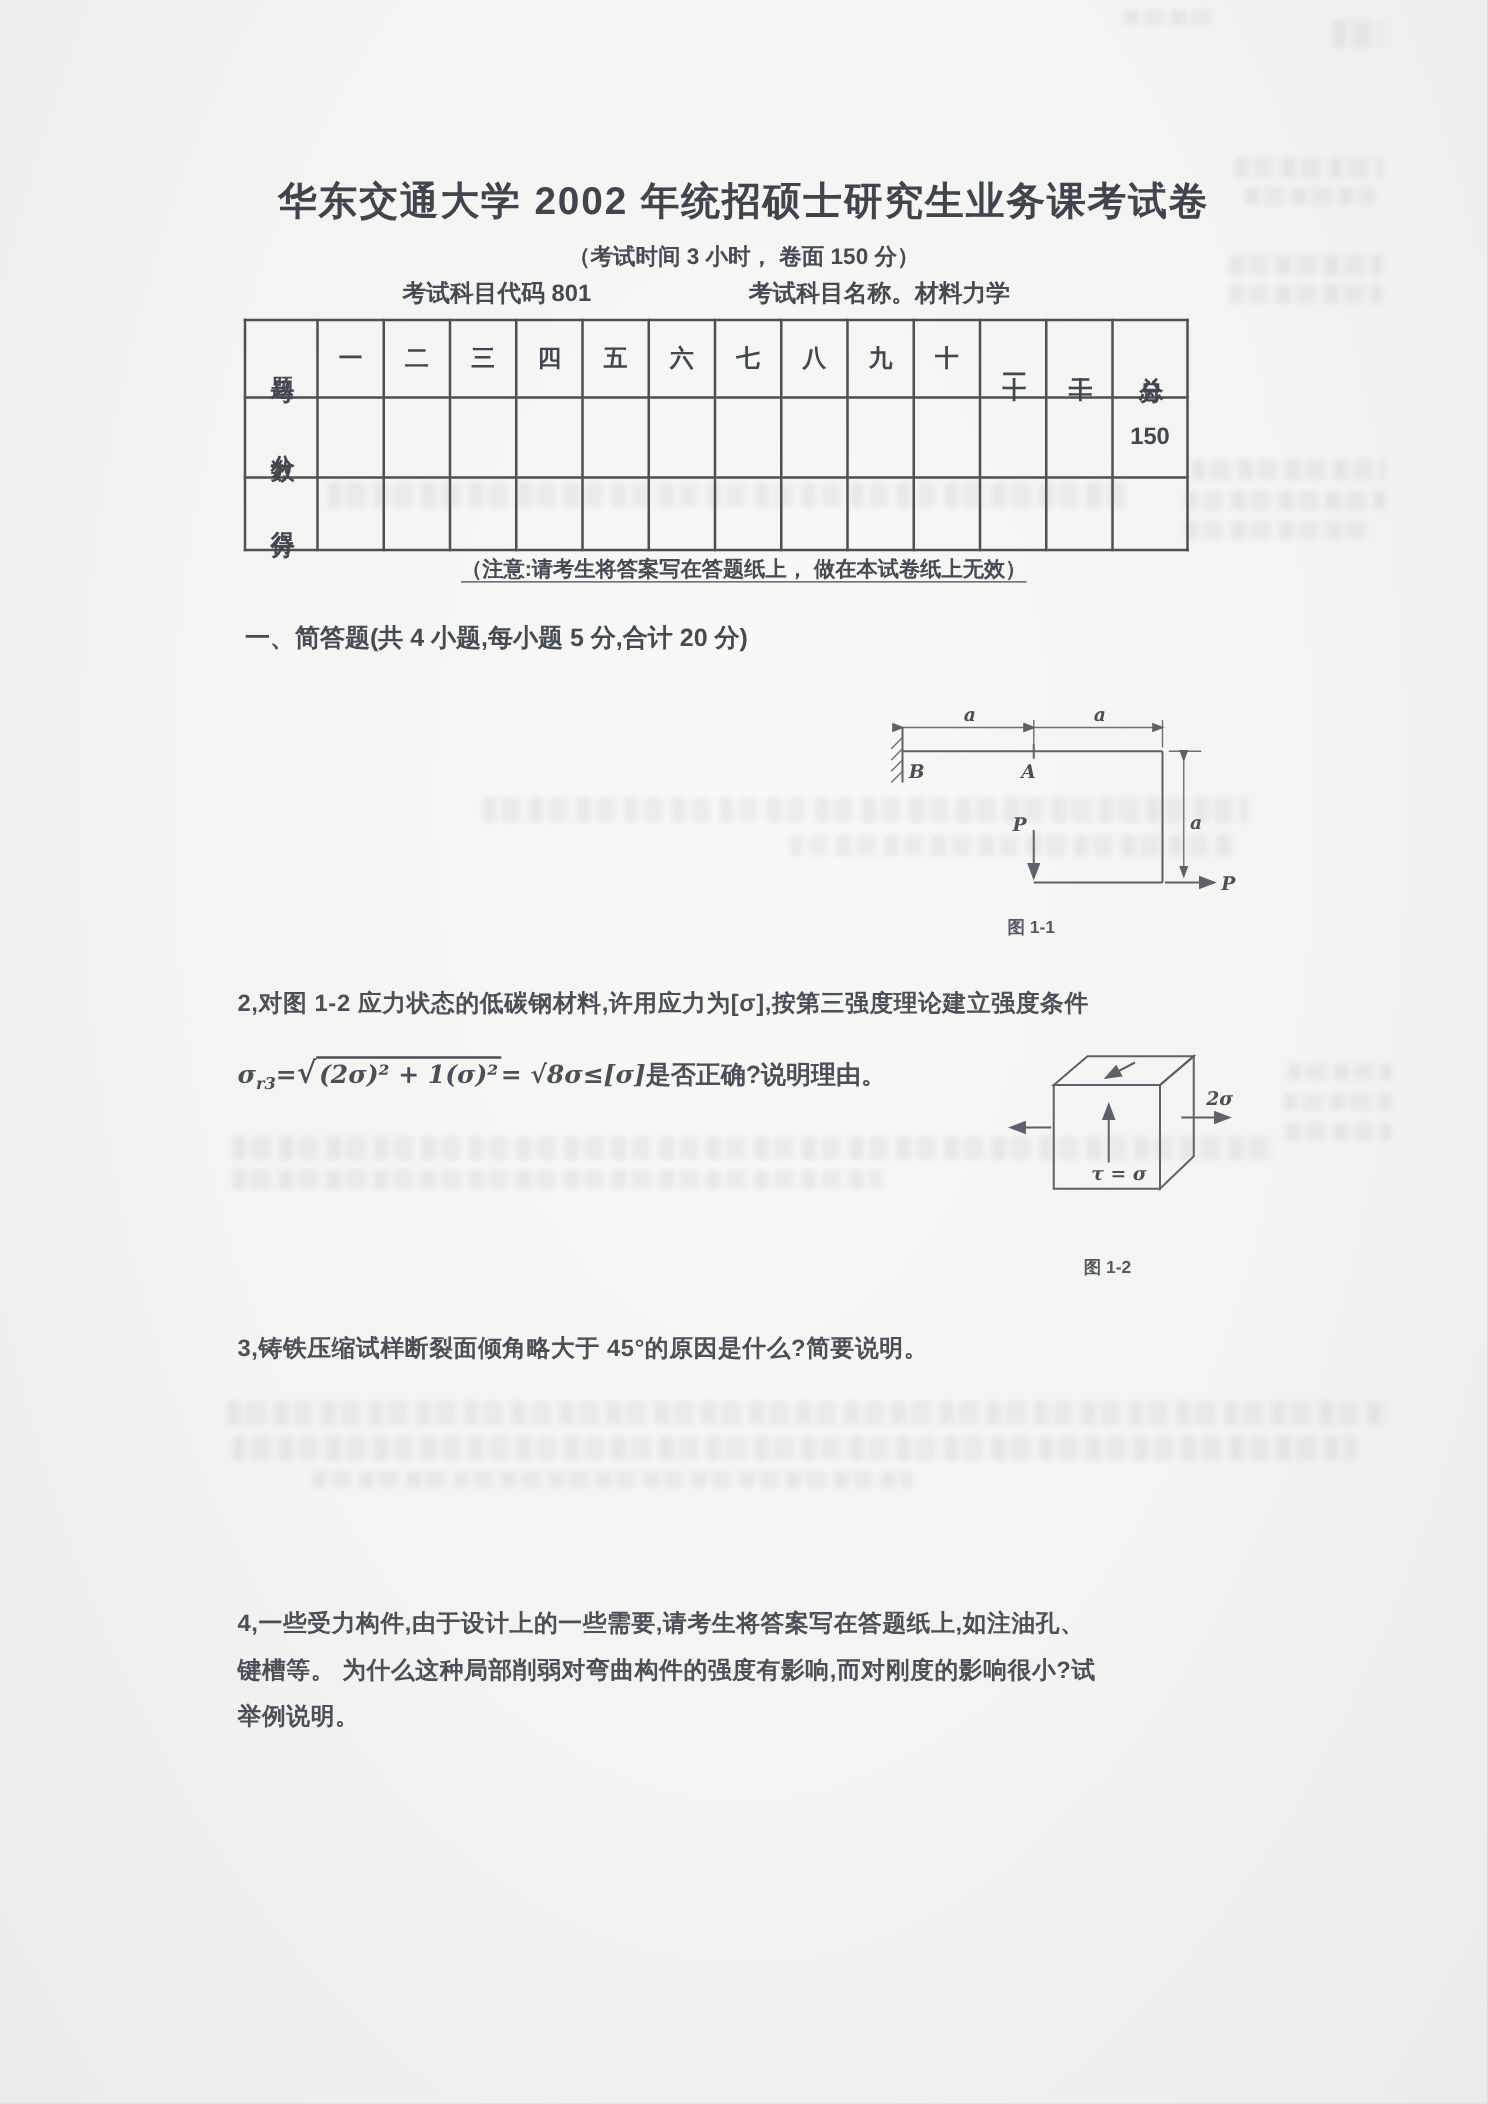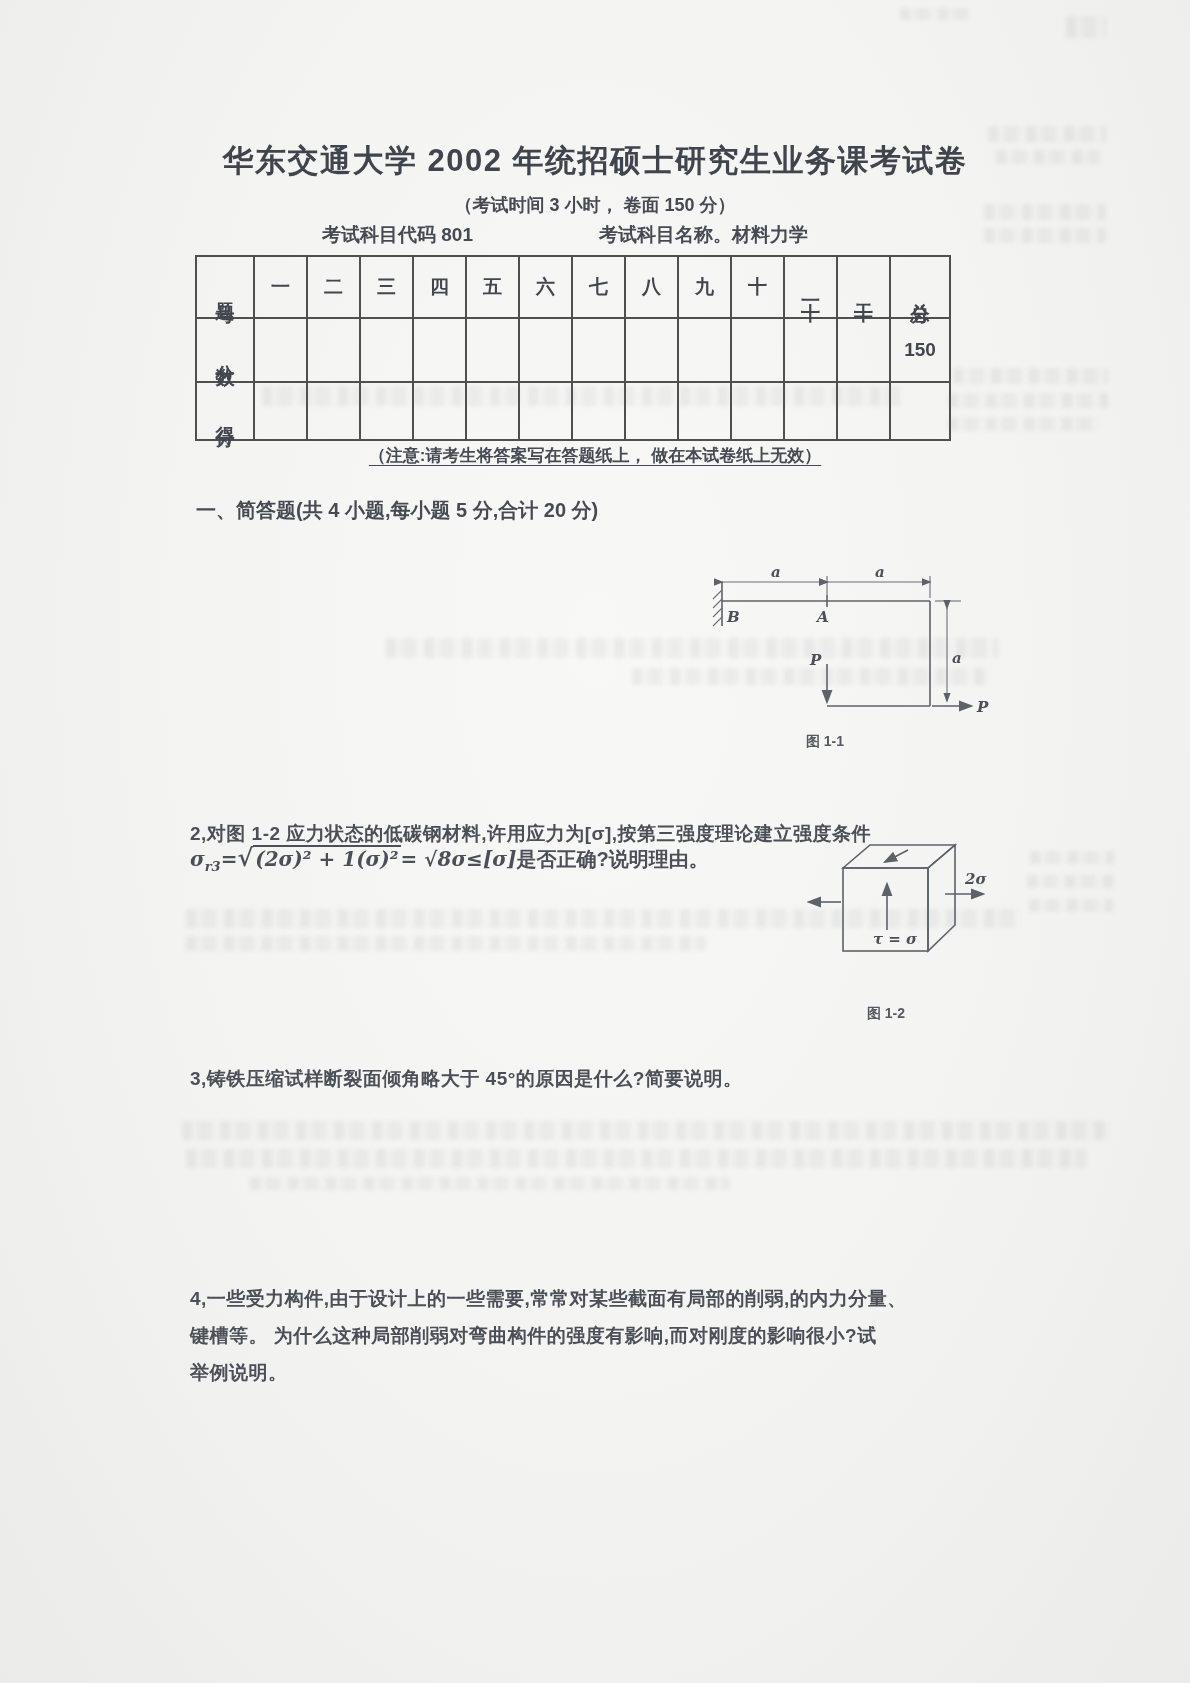--- a/index.html
+++ b/index.html
@@ -171,21 +171,21 @@
     <text class="lbl" x="307" y="125">a</text>
 
     <line class="mech" x1="182" y1="126" x2="182" y2="164" marker-end="url(#ar)"></line>
     <text class="lbl" x="165" y="127">P</text>
 
     <line class="mech" x1="287" y1="168" x2="326" y2="168" marker-end="url(#ar)"></line>
     <text class="lbl" x="332" y="174">P</text>
   </svg>
   <div class="abs caption" style="left:785px; top:733px; width:80px; text-align:center;">图 1-1</div>
 
-  <div class="abs bodytxt" style="left:190px; top:790px; width:830px;margin-top:31px;">2,对图 1-2 应力状态的低碳钢材料,许用应力为[σ],按第三强度理论建立强度条件</div>
+  <div class="abs bodytxt" style="left:190px; top:790px; width:830px;">2,对图 1-2 应力状态的低碳钢材料,许用应力为[σ],按第三强度理论建立强度条件</div>
   <div class="abs formula" style="left:190px; top:843px;">
     <span class="it">σ</span><sub>r3</sub><span>=</span><span class="radsign">√</span><span class="radicand">(2σ)² + 1(σ)²</span><span class="it">= √8σ≤[σ]</span><span class="cnpart">是否正确?说明理由。</span>
   </div>
 
   <svg class="abs" style="left:795px; top:836px;" width="205" height="128" viewBox="0 0 205 128">
     <defs>
       <marker id="ar2" markerWidth="9" markerHeight="8" refX="7.5" refY="4" orient="auto">
         <polygon points="0,0.6 9,4 0,7.4" fill="#5d626a"></polygon>
       </marker>
     </defs>
@@ -200,21 +200,21 @@
     <line class="mech" x1="113" y1="14" x2="90" y2="26" marker-end="url(#ar2)"></line>
 
     <line class="mech" x1="46" y1="66" x2="14" y2="66" marker-end="url(#ar2)"></line>
     <line class="mech" x1="150" y1="58" x2="188" y2="58" marker-end="url(#ar2)"></line>
     <text class="lbl" x="170" y="48" font-size="14">2σ</text>
   </svg>
   <div class="abs caption" style="left:846px; top:1005px; width:80px; text-align:center;">图 1-2</div>
 
   <div class="abs bodytxt" style="left:190px; top:1066px;">3,铸铁压缩试样断裂面倾角略大于 45°的原因是什么?简要说明。</div>
 
-  <div class="abs bodytxt" style="left:190px; top:1286px; width:840px;">4,一些受力构件,由于设计上的一些需要,常常对某些截面有局部的削弱,的内力分量、</div>
+  <div class="abs bodytxt" style="left:190px; top:1286px; width:840px;">4,一些受力构件,由于设计上的一些需要,请考生将答案写在答题纸上,如注油孔、</div>
   <div class="abs bodytxt" style="left:190px; top:1360px; width:840px;">举例说明。</div>
   <div class="abs bodytxt" style="left:190px; top:1323px; width:840px;">键槽等。 为什么这种局部削弱对弯曲构件的强度有影响,而对刚度的影响很小?试</div>
 
   <div class="sm" style="left:900px; top:8px;   width:70px;  height:12px;"></div>
   <div class="sm" style="left:1066px;top:16px;  width:40px;  height:22px;"></div>
   <div class="sm" style="left:988px; top:126px; width:118px; height:16px;"></div>
   <div class="sm" style="left:996px; top:150px; width:104px; height:14px;"></div>
   <div class="sm" style="left:984px; top:204px; width:122px; height:16px;"></div>
   <div class="sm" style="left:984px; top:228px; width:122px; height:15px;"></div>
   <div class="sm" style="left:953px; top:368px; width:155px; height:16px;"></div>

